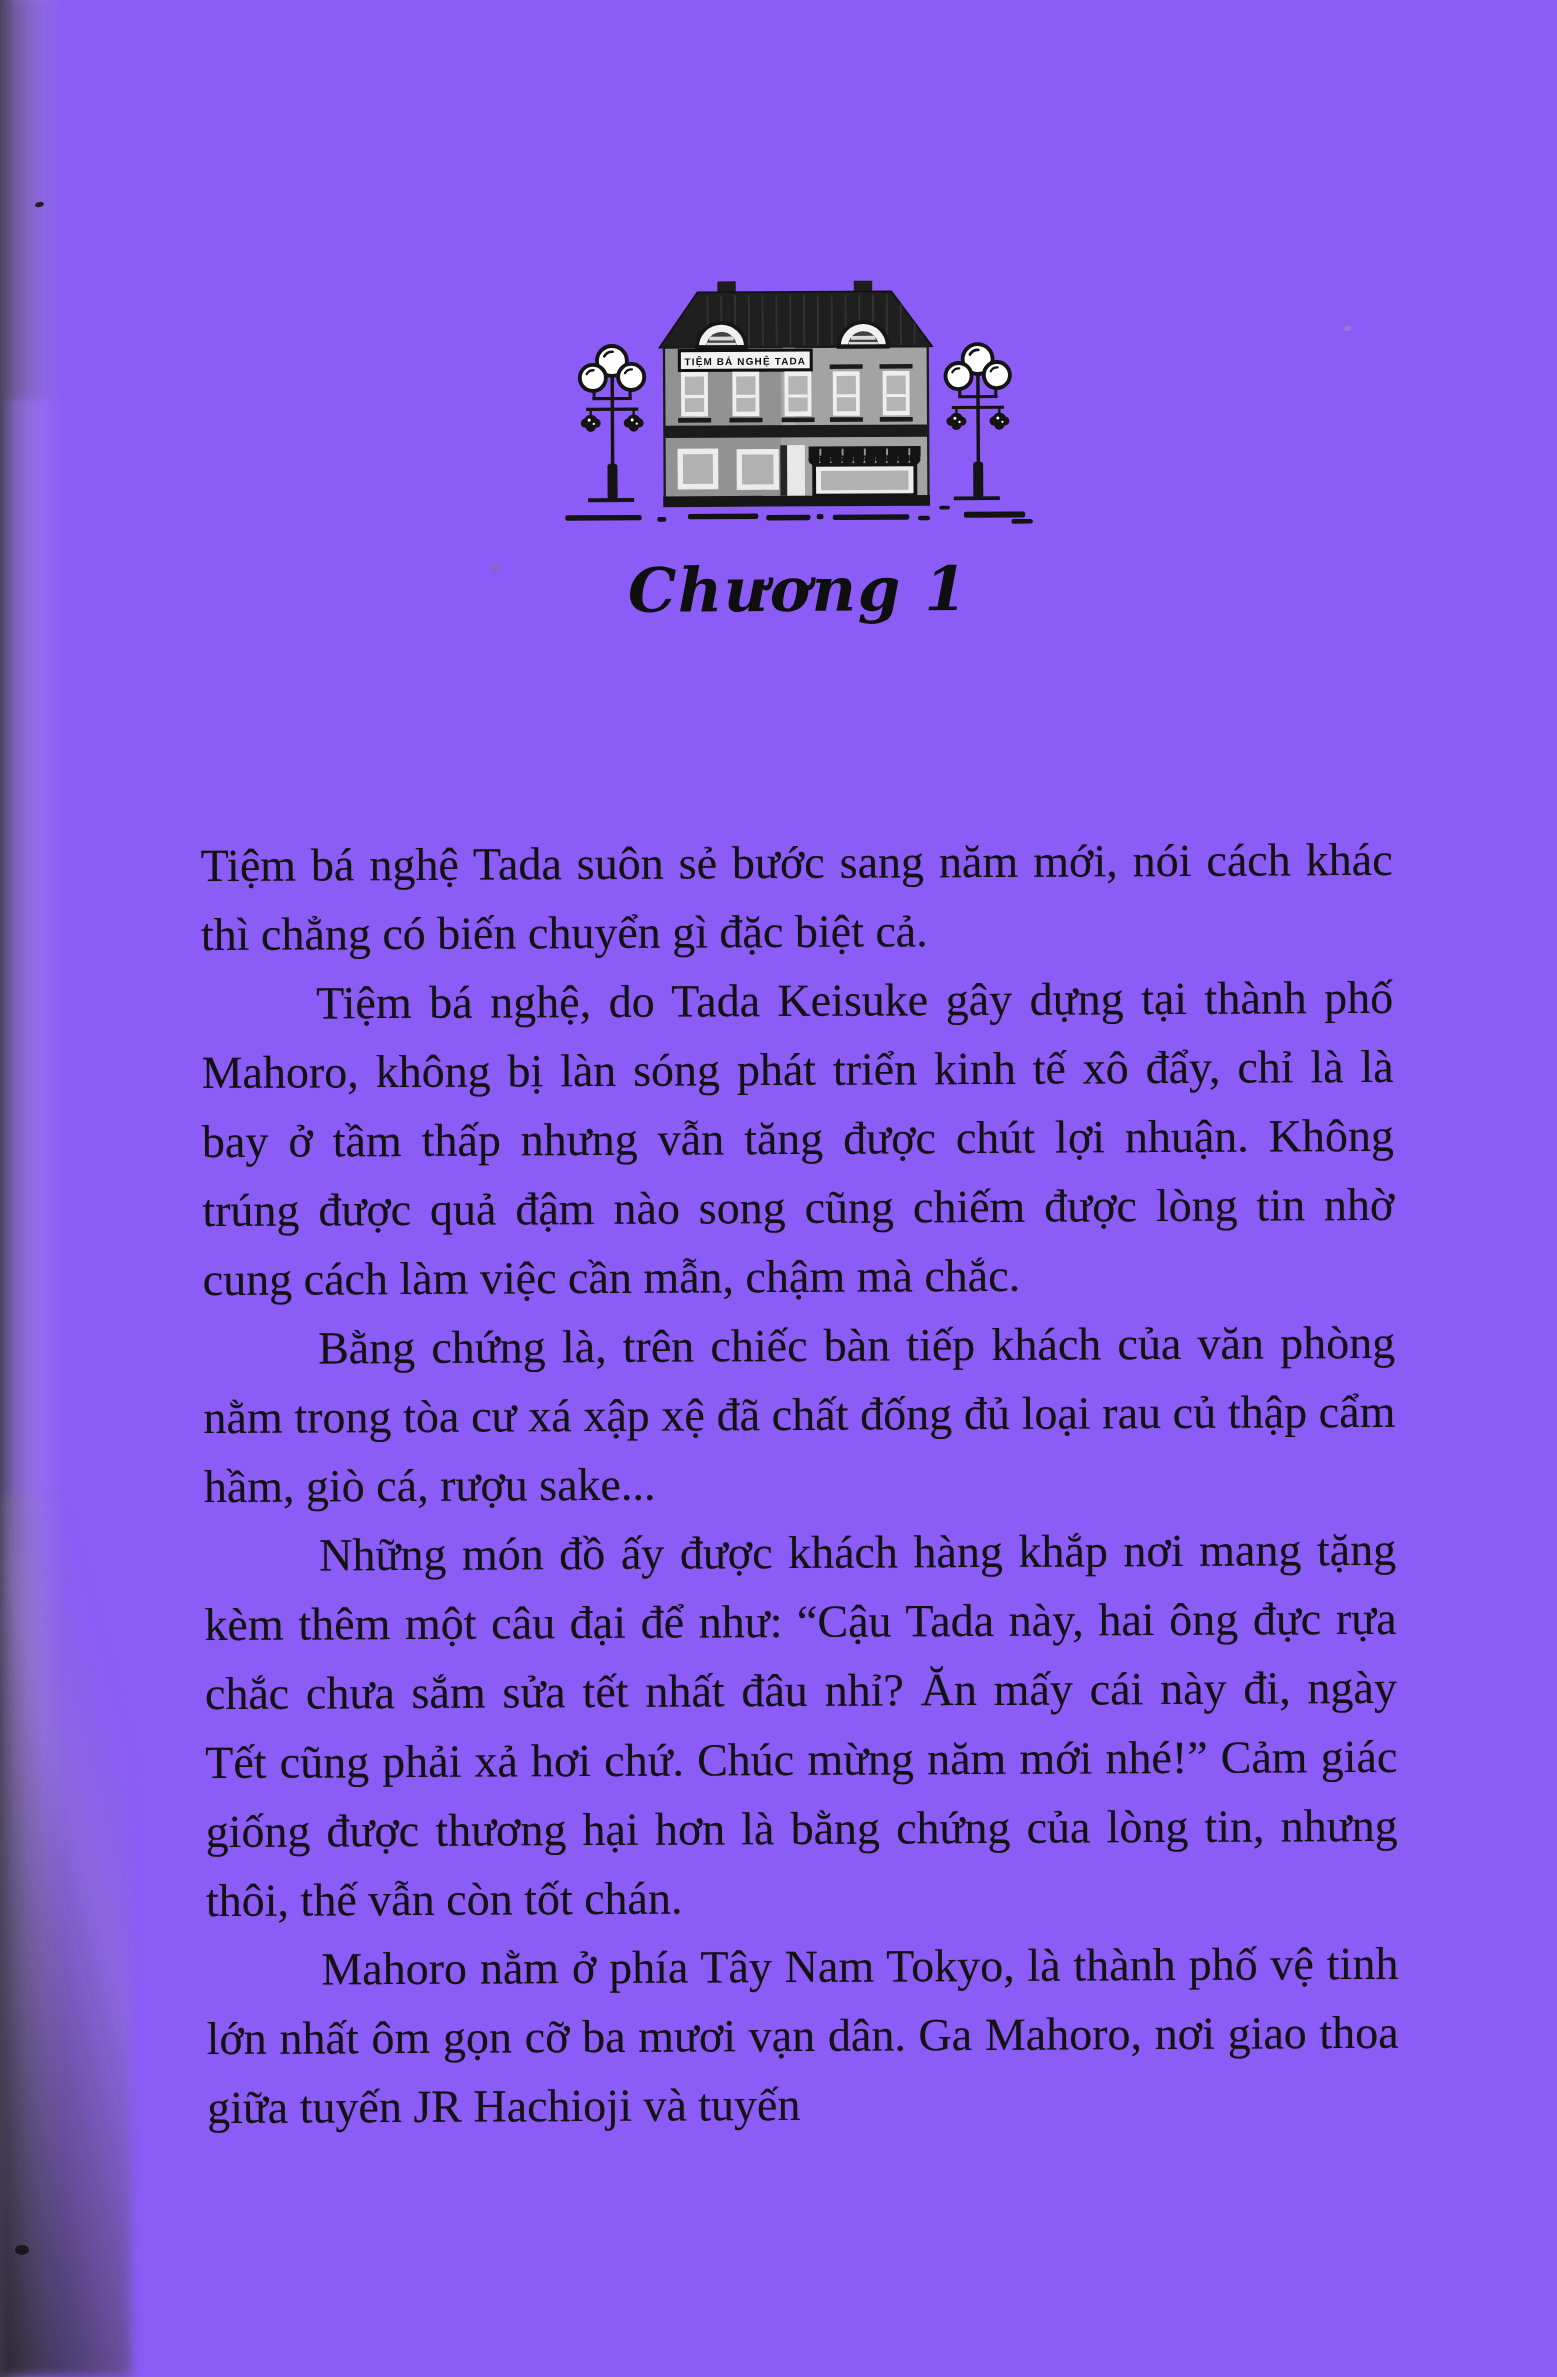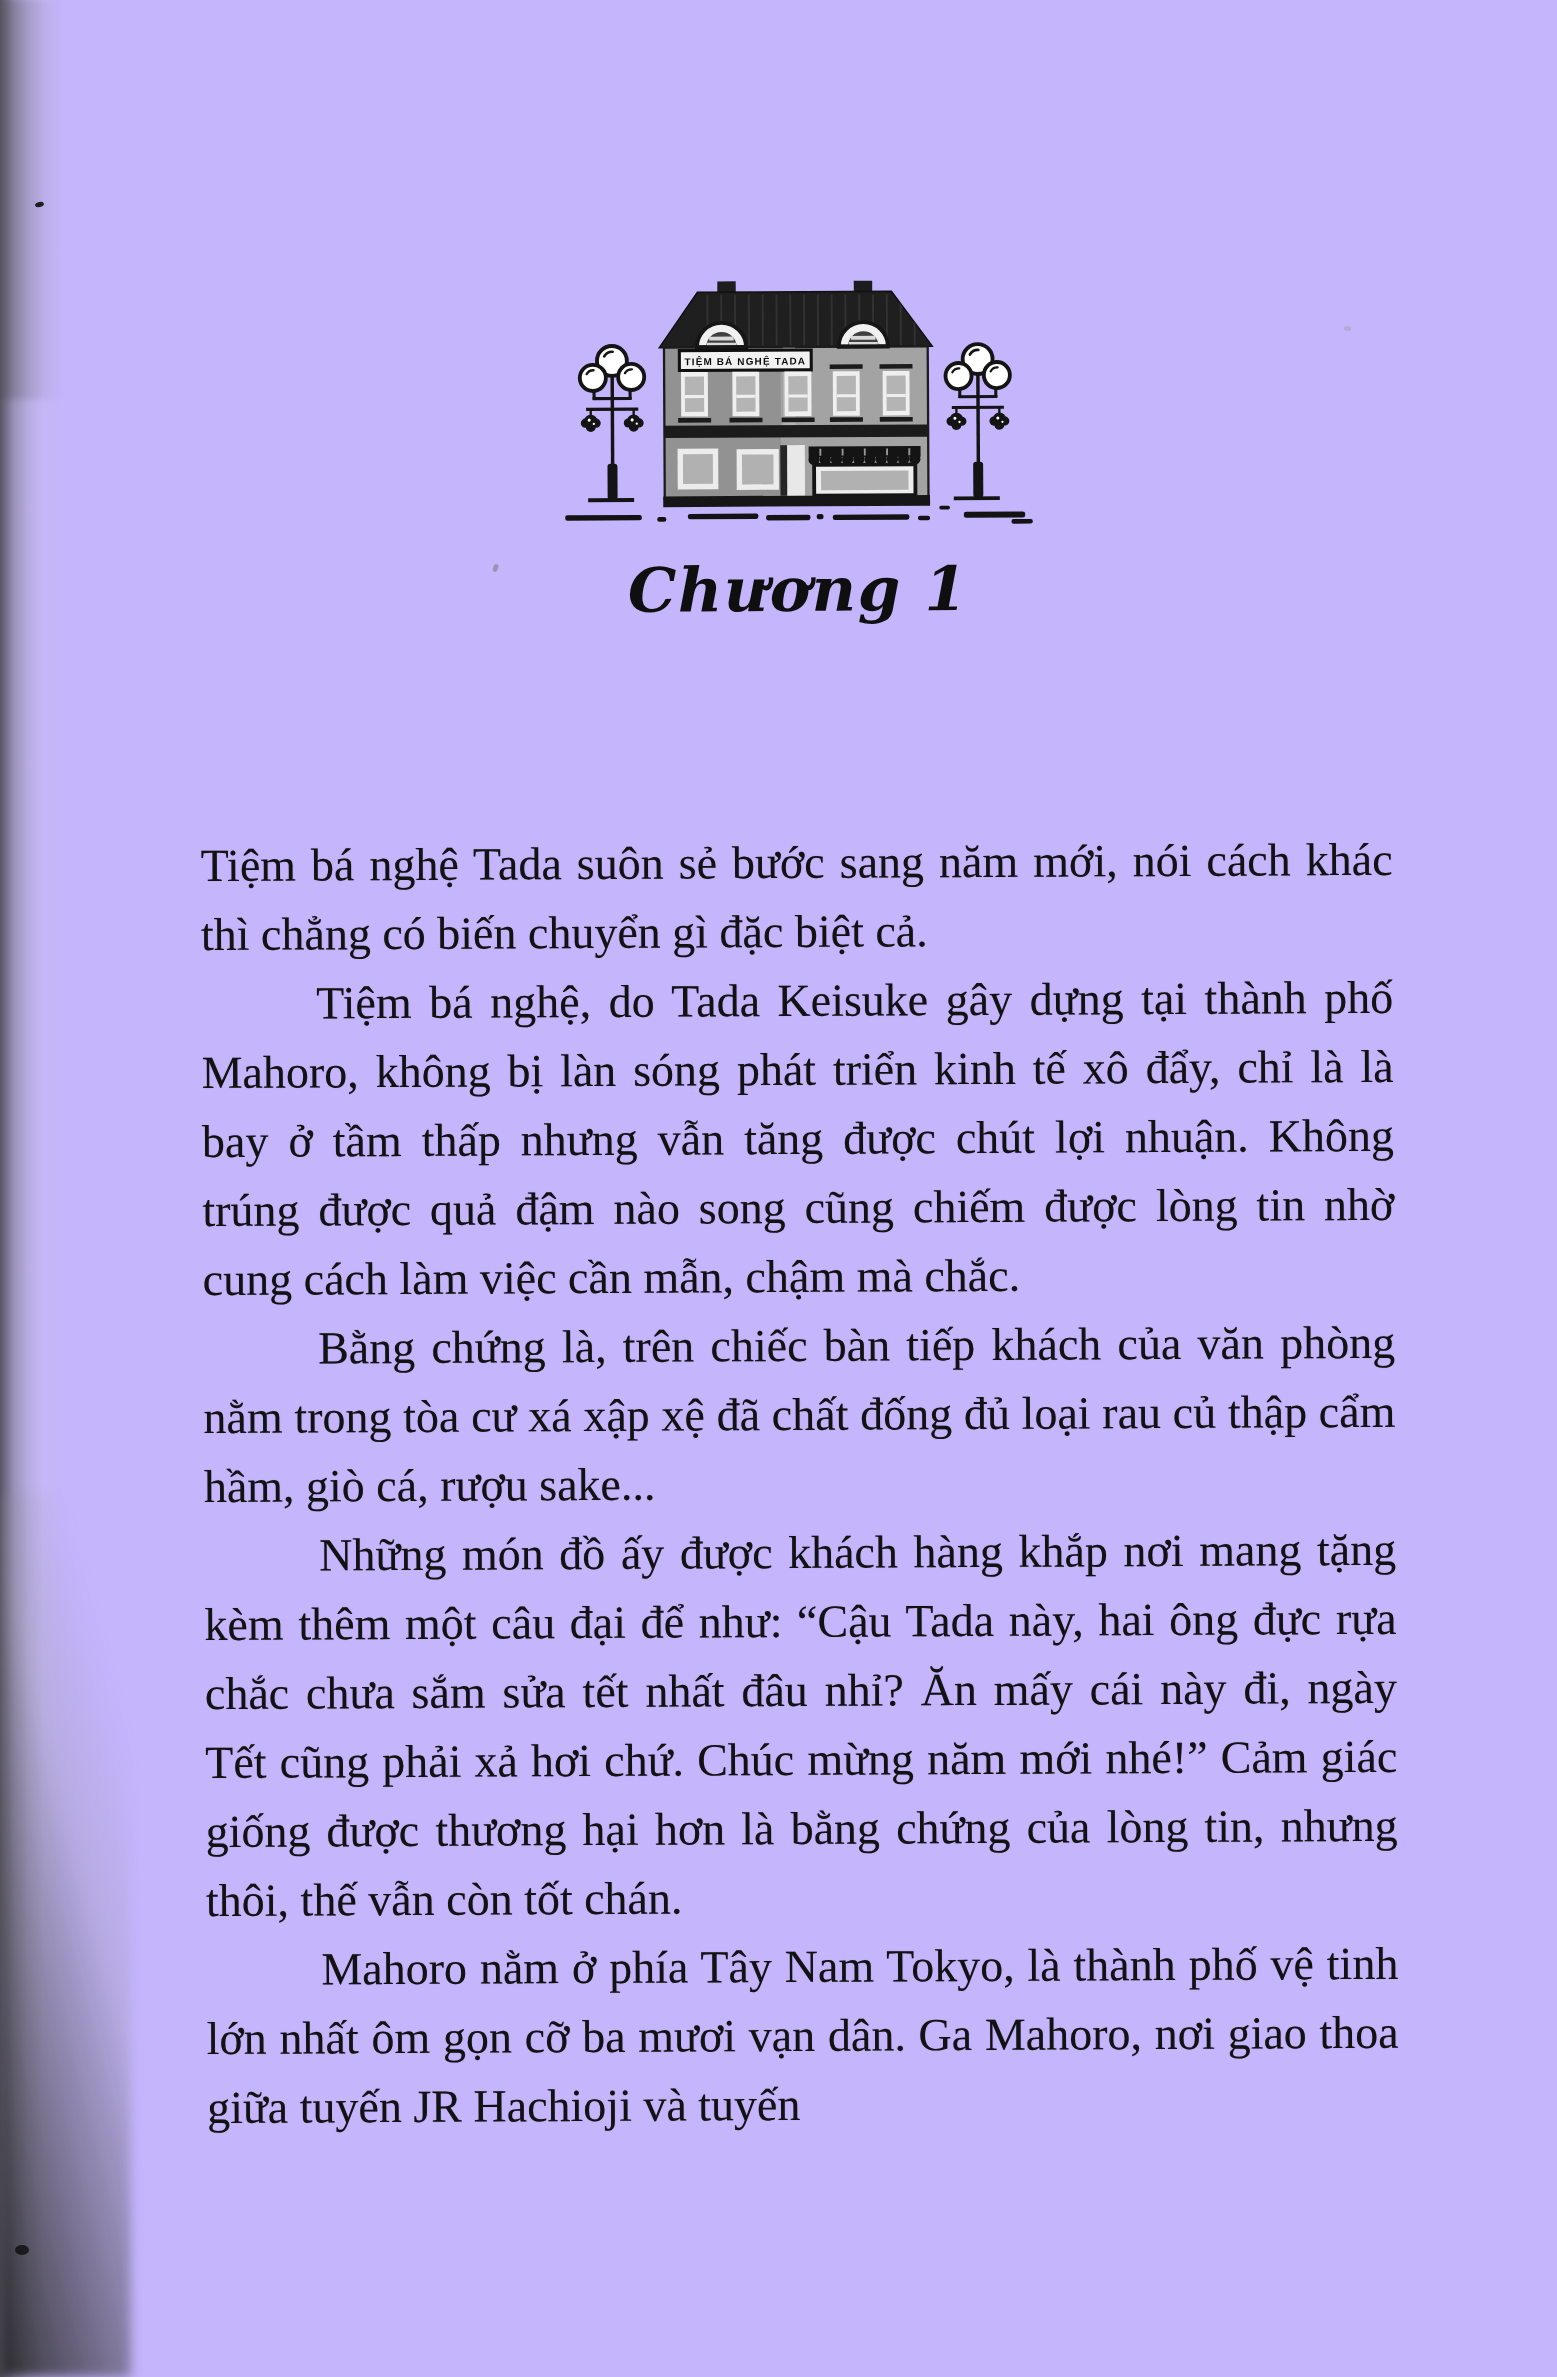--- a/index.html
+++ b/index.html
@@ -1,21 +1,21 @@
 <!DOCTYPE html>
 <html lang="vi" style="font-size:12.3px"><head>
 <meta charset="utf-8">
 <title>Scanned book page</title>
 <style>
   html, body { margin:0; padding:0; background:#ffffff; }
 
   .page {
     position:relative;
     width:1557px; height:2377px;
-    background:#c4b5fd;
+    background:#8b5cf6;
     overflow:hidden;
     font-family:"Liberation Serif","DejaVu Serif",serif;
   }
 
   
   .content {
     position:absolute; inset:0;
     transform:rotate(-0.3deg);
     transform-origin:50% 40%;
   }

